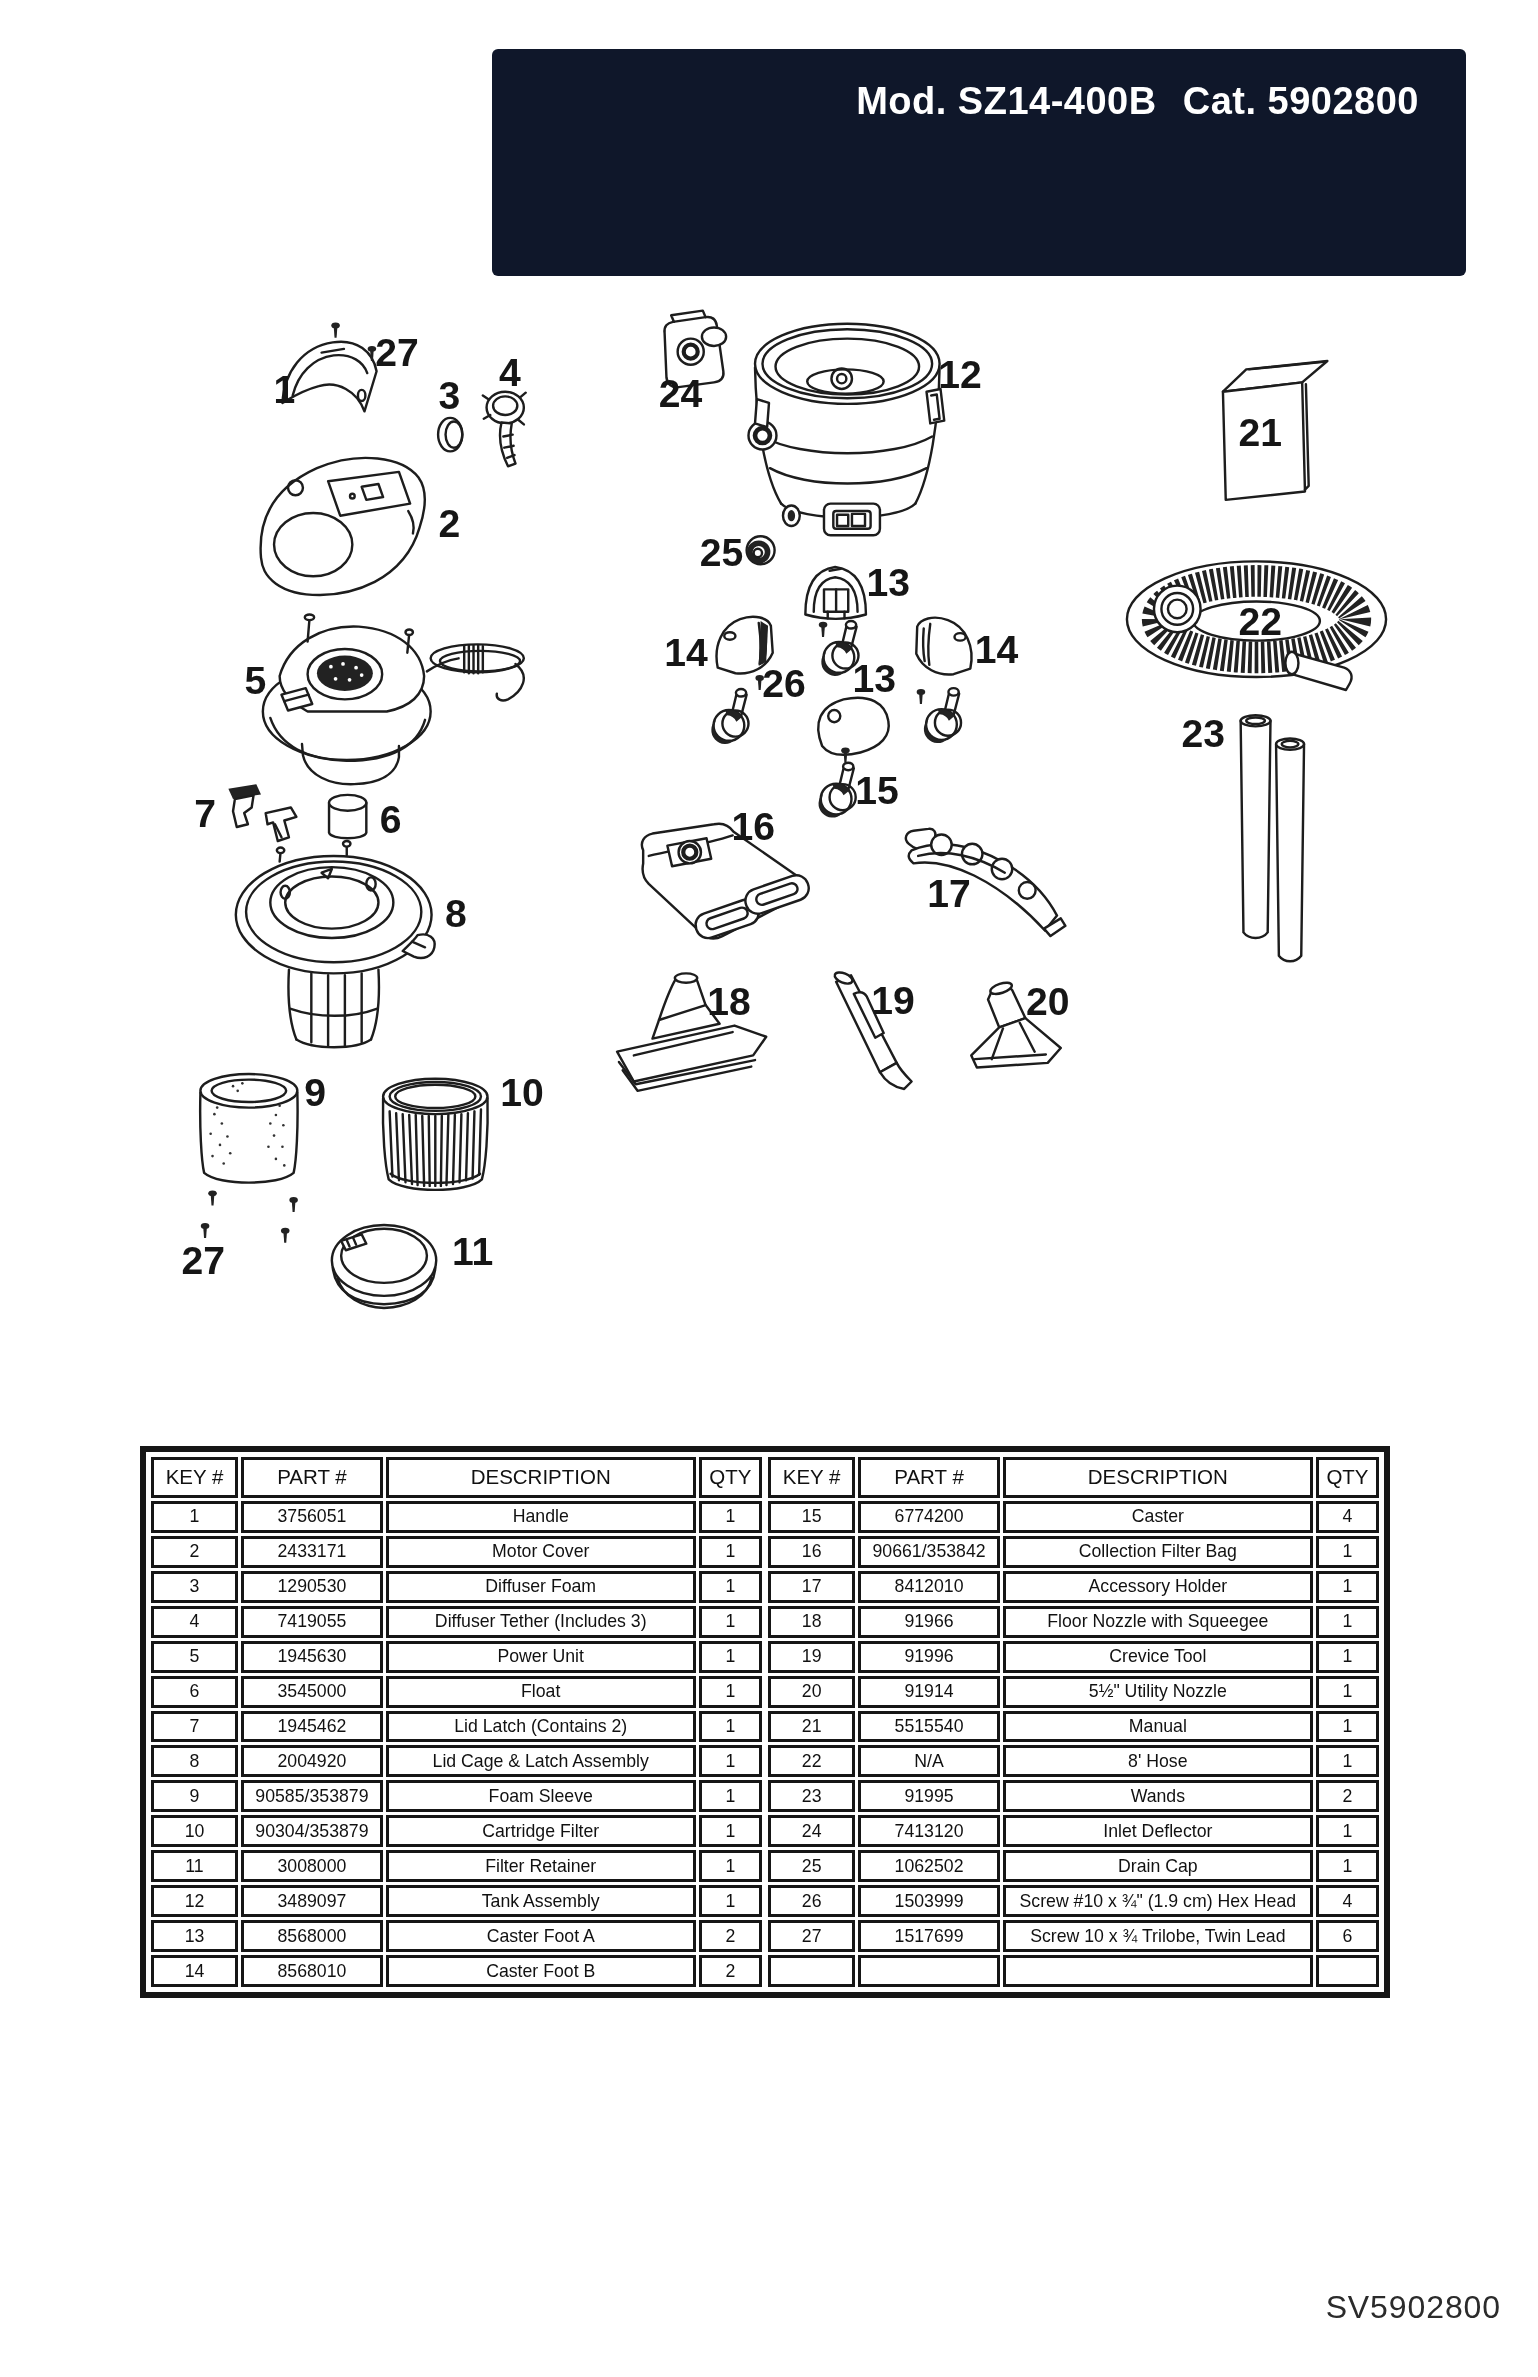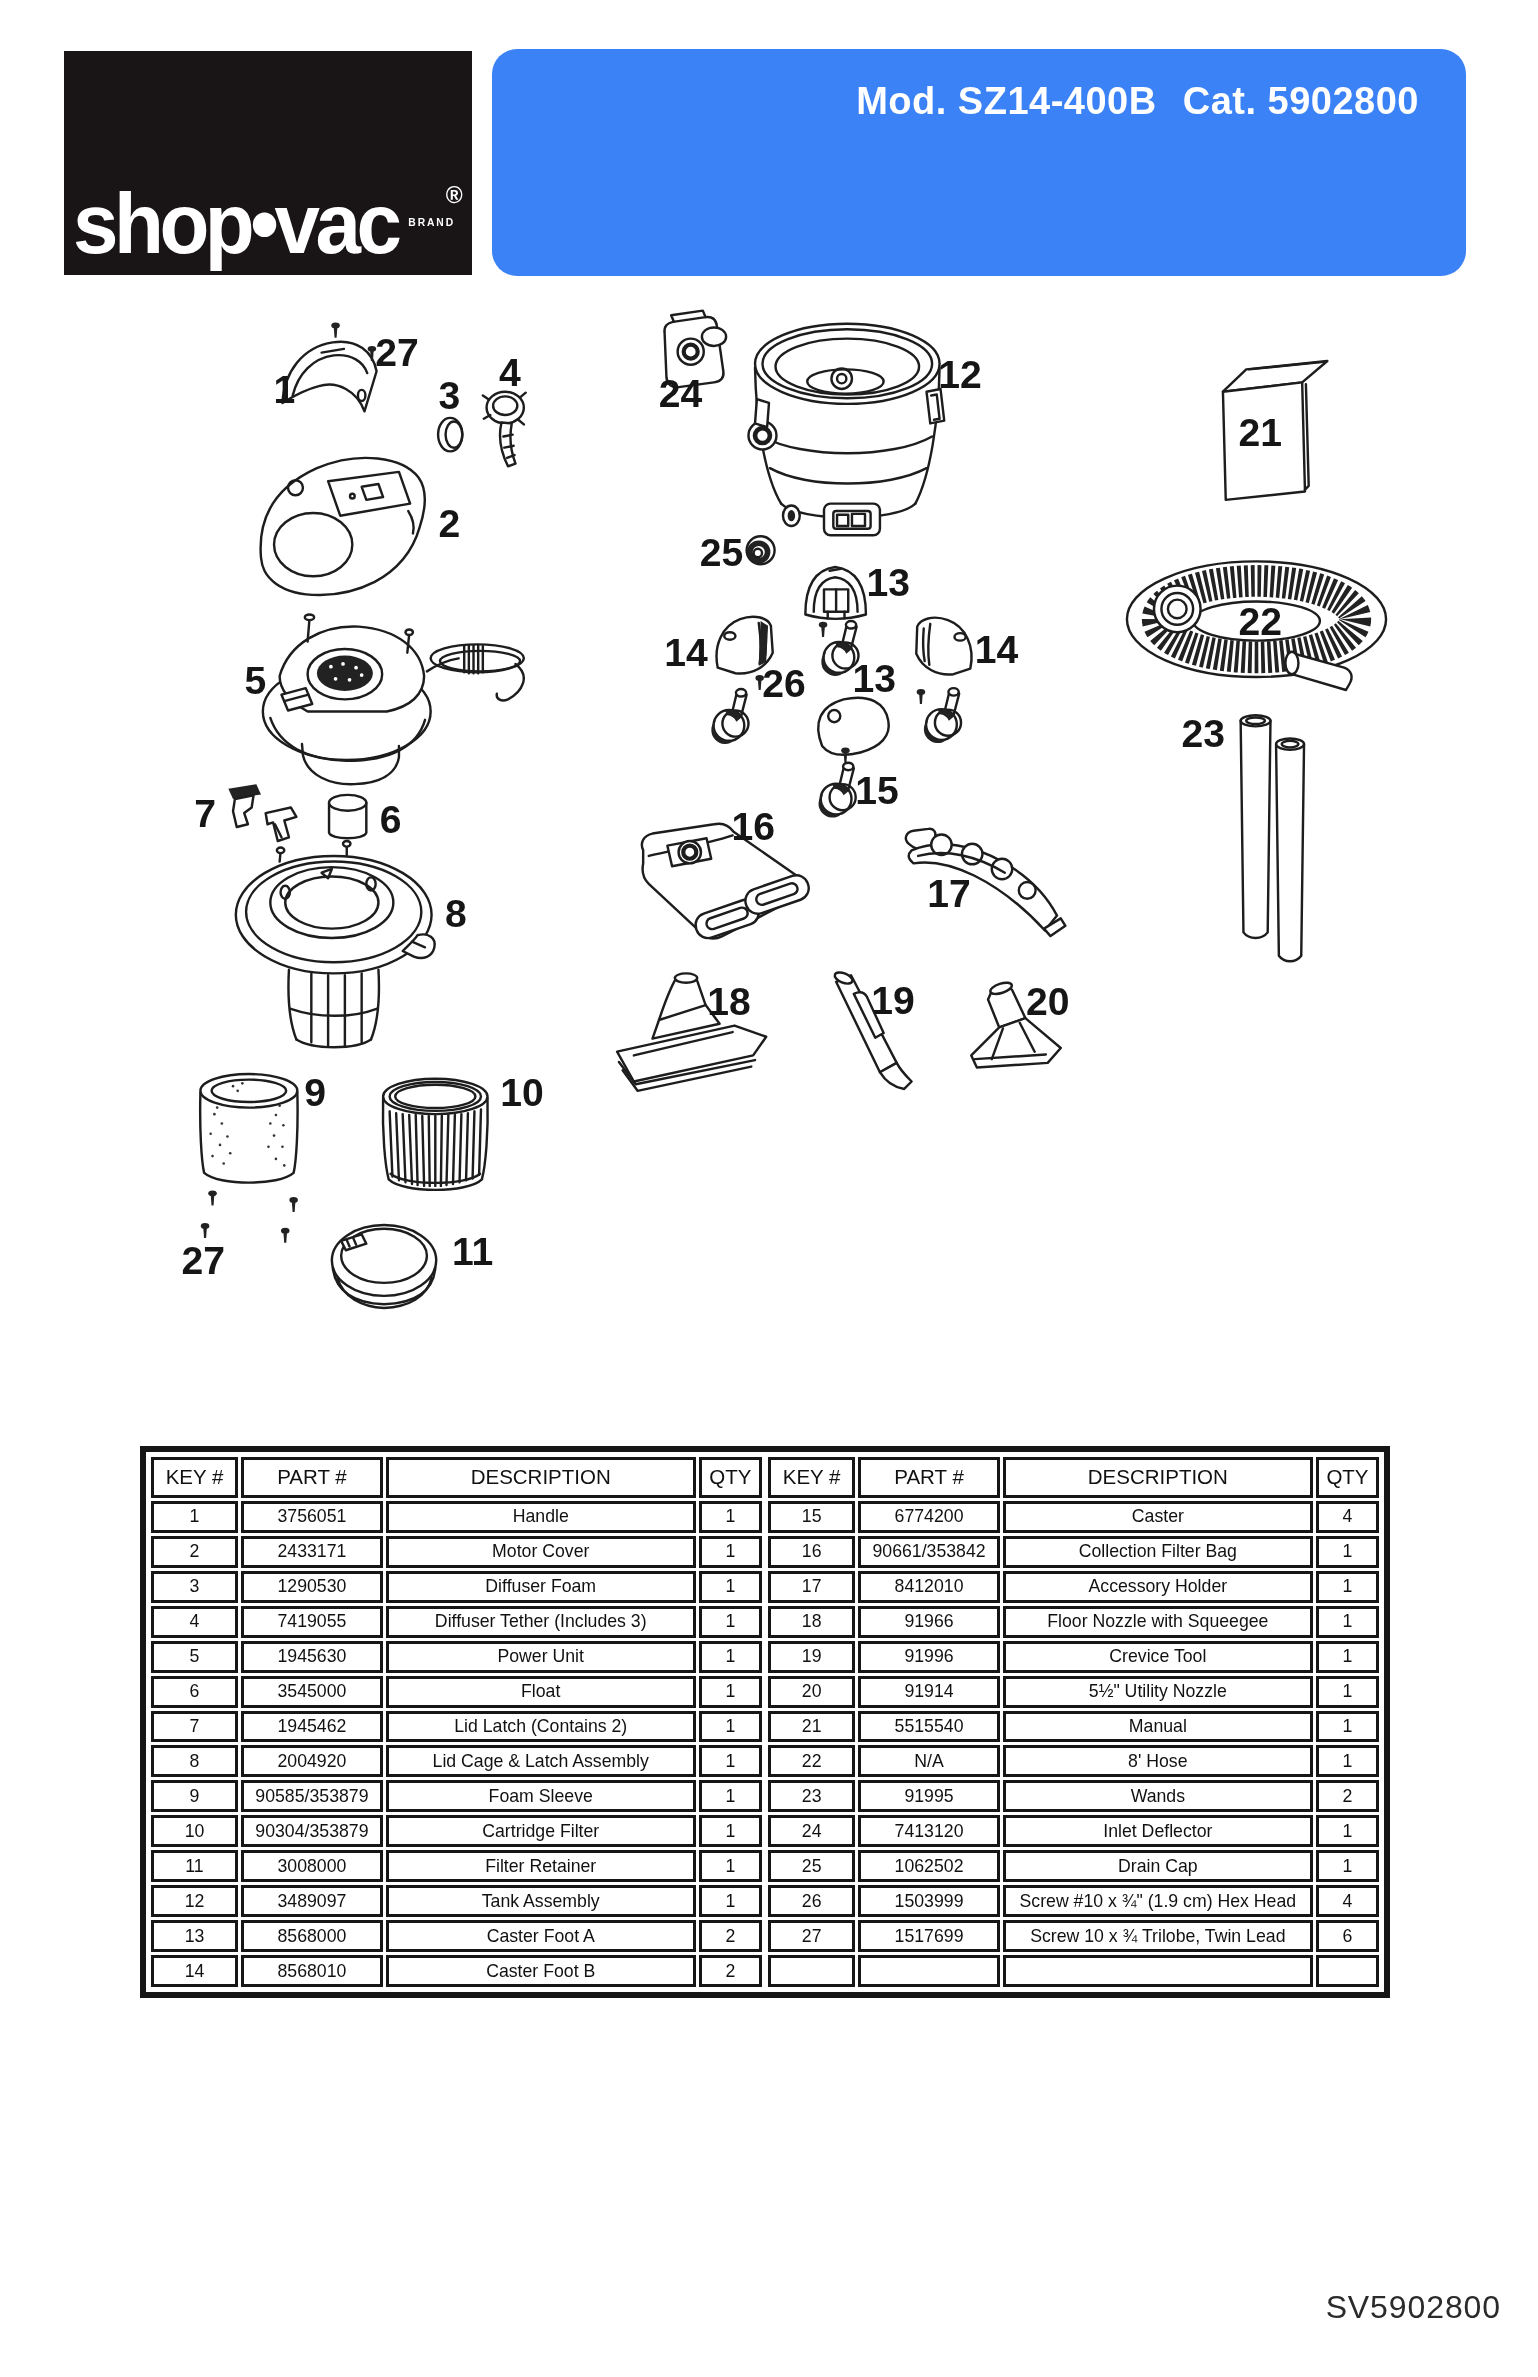--- a/index.html
+++ b/index.html
@@ -15,21 +15,21 @@
   }
   .logo-text {
     position:absolute; left:9.3px; bottom:1.9px; color:#fff; font-weight:bold;
     font-size:86px; letter-spacing:-4.7px; white-space:nowrap;
     transform:scaleX(.95); transform-origin:left bottom;
   }
   .logo-reg   { position:absolute; right:9.3px; top:131px; color:#fff; font-size:23px; font-weight:bold; }
   .logo-brand { position:absolute; right:17px; top:166px; color:#fff; font-size:10.3px; font-weight:bold; letter-spacing:1.9px; }
   .title-bar {
     position:absolute; left:492px; top:49px; width:974px; height:227px;
-    background:#3b82f6; border-radius:25px;
+    background:#0f172a; border-radius:6px;
   }
   .title-text {
     position:absolute; top:31px; right:47px; color:#fff; font-weight:bold;
     font-size:38px; white-space:nowrap; letter-spacing:0.5px;
   }
   .title-text .cat { margin-left:26px; }
   
   .diagram-svg { position:absolute; left:0; top:0; width:1538px; height:1408px; }
   .ln  { fill:none;  stroke:#1d1d1d; stroke-width:2.6; stroke-linecap:round; stroke-linejoin:round; }
   .lnf { fill:#ffffff; stroke:#1d1d1d; stroke-width:2.6; stroke-linecap:round; stroke-linejoin:round; }
@@ -60,25 +60,20 @@
     position:absolute; top:2289px; right:37px; font-size:32px; color:#2b2b2b;
     letter-spacing:0.9px;
     margin-left:48px;
   }
 </style>
 </head>
 <body>
 
 <div class="page">
 
-  <div class="logo-box">
-    <div class="logo-text">shop•vac</div>
-    <div class="logo-reg">®</div>
-    <div class="logo-brand">BRAND</div>
-  </div>
 
   <div class="title-bar">
     <div class="title-text">
       <span>Mod. SZ14-400B</span><span class="cat">Cat. 5902800</span>
     </div>
   </div>
 
   <svg class="diagram-svg" viewBox="0 0 1650 1510">
     <defs>
       <g id="screw-glyph">

